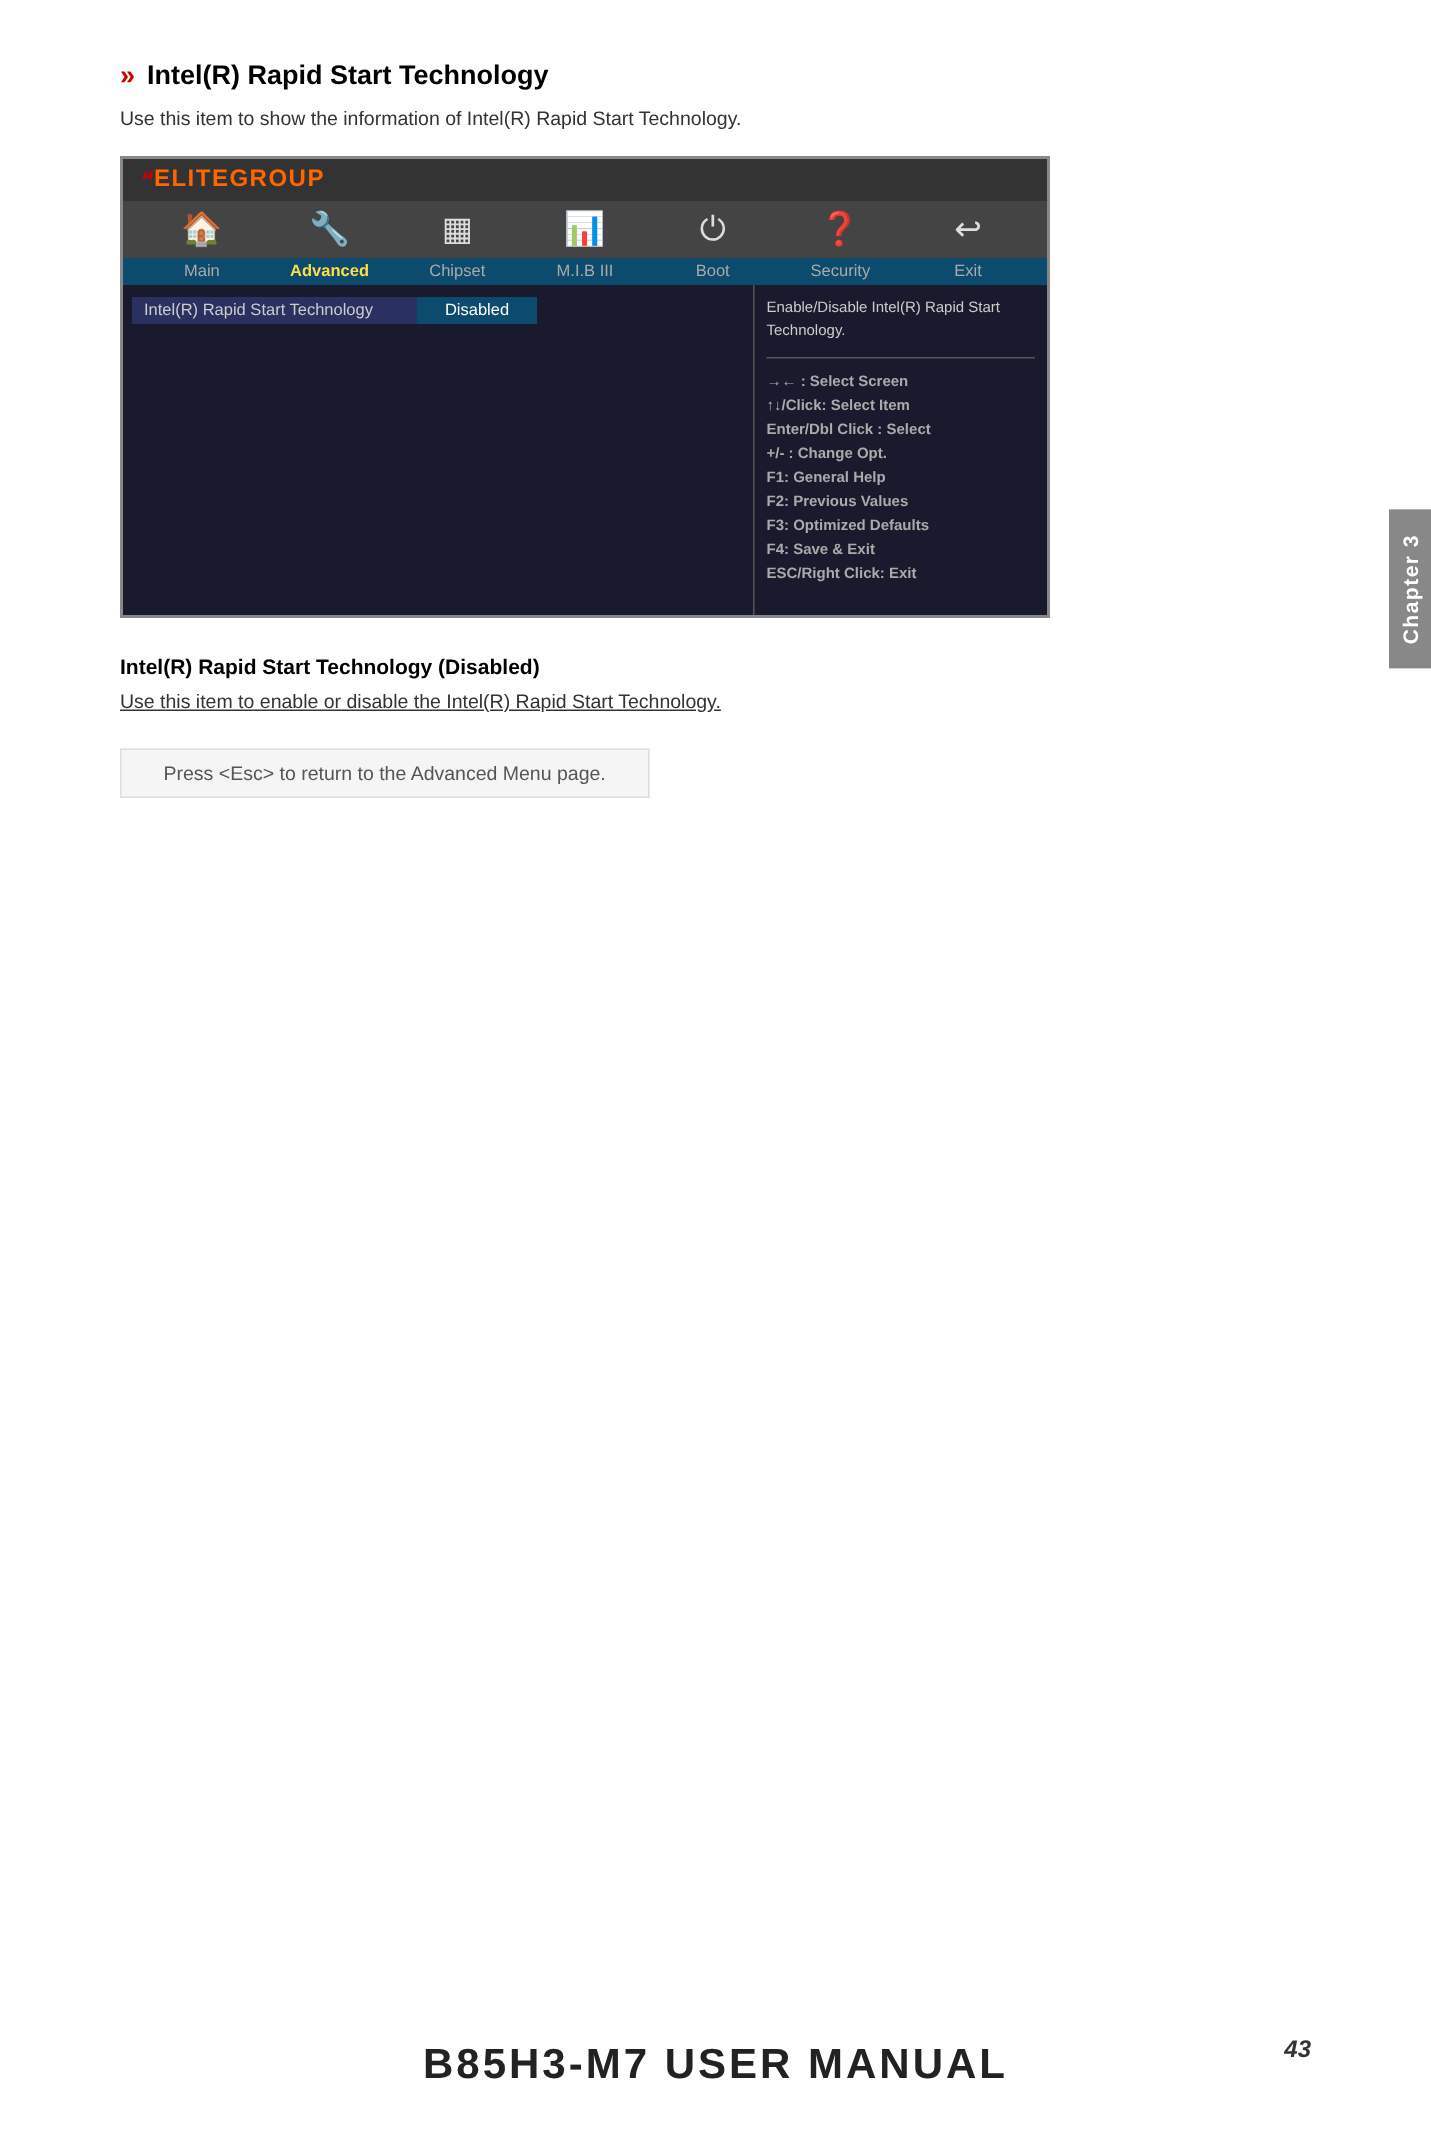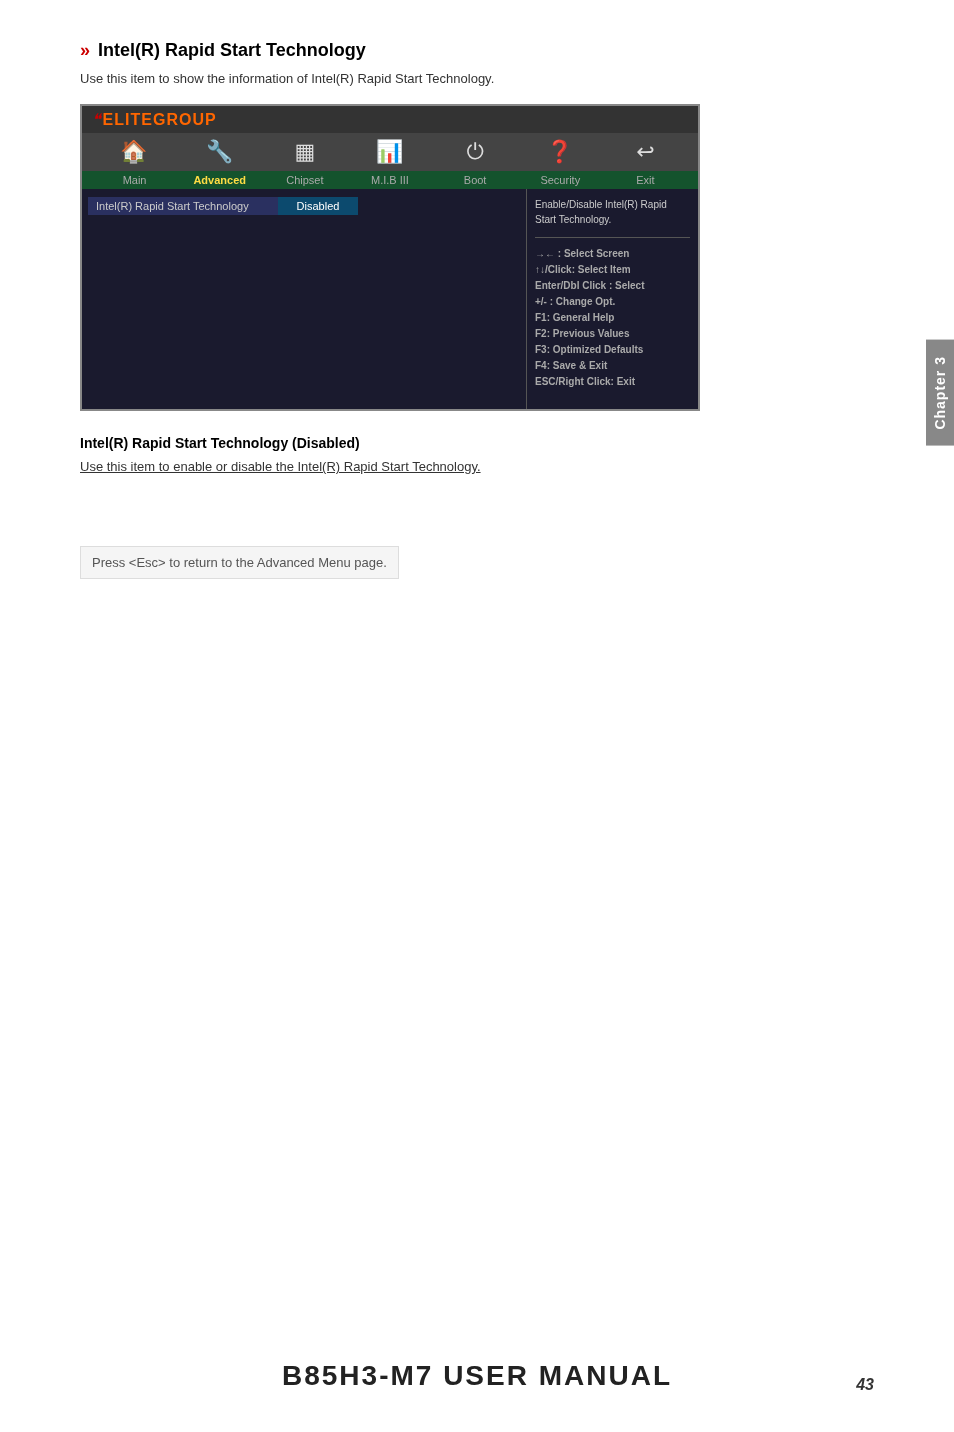--- a/index.html
+++ b/index.html
@@ -72,21 +72,21 @@
     .bios-nav-icon-item .icon-symbol {
       font-size: 22px;
       color: #ddd;
     }
     .bios-nav-icon-item.active-nav .icon-symbol {
       color: #ffffff;
     }
 
     
     .bios-nav-labels {
-      background: #14532d;
+      background: #0c4a6e;
       display: flex;
       align-items: center;
       justify-content: space-around;
       padding: 3px 10px;
     }
     .bios-nav-label {
       font-size: 11px;
       color: #aaa;
       min-width: 60px;
       text-align: center;
@@ -126,21 +126,21 @@
     .bios-setting-value {
       color: #ffffff;
       font-size: 11px;
       background: #0c4a6e;
       padding: 3px 10px;
       min-width: 80px;
       text-align: center;
     }
 
     .bios-right {
-      width: 172px;
+      width: 196px;
       background: #1a1a2e;
       border-left: 1px solid #555;
       padding: 8px;
     }
 
     .bios-help-text {
       color: #cccccc;
       font-size: 10px;
       line-height: 1.5;
       margin-bottom: 10px;
@@ -172,24 +172,23 @@
       margin-bottom: 20px;
       line-height: 1.6;
       text-decoration: underline;
     }
 
     .esc-note {
       font-size: 13px;
       color: #555;
       background: #f5f5f5;
       border: 1px solid #ddd;
-      padding: 8px 11px;
+      padding: 8px 28px;
       display: inline-block;
       margin-bottom: 20px;
-      margin-top: 48px;
     }
 
     
     .chapter-tab {
       position: absolute;
       right: 0;
       top: 340px;
       background: #888;
       color: white;
       writing-mode: vertical-rl;
@@ -214,21 +213,21 @@
     .manual-title {
       font-size: 28px;
       font-weight: bold;
       letter-spacing: 2px;
       color: #222;
       margin-bottom: 0;
     }
 
     .page-number {
       position: absolute;
-      bottom: 38px;
+      bottom: 56px;
       right: 80px;
       font-size: 16px;
       font-weight: bold;
       font-style: italic;
       color: #333;
     }
 
     
     .ecs-logo {
       display: flex;

